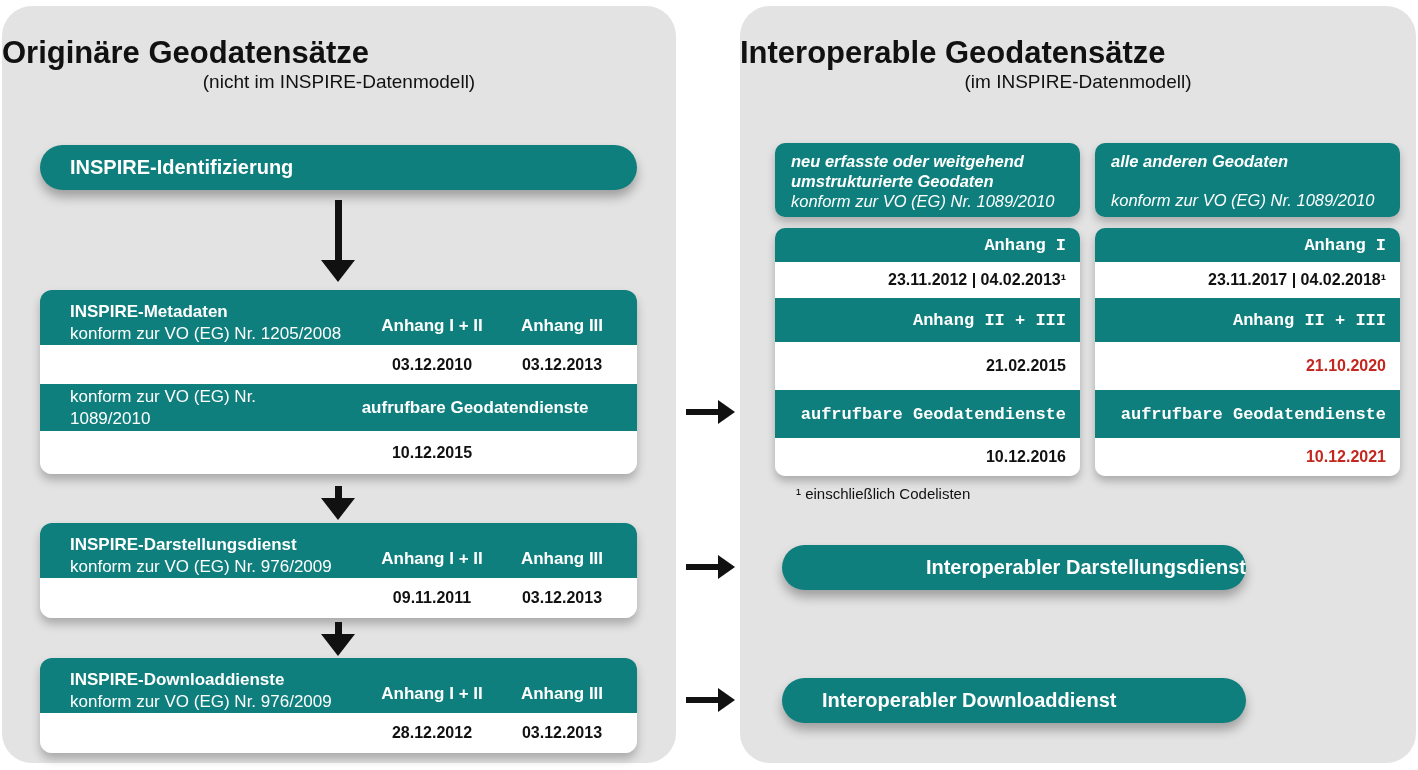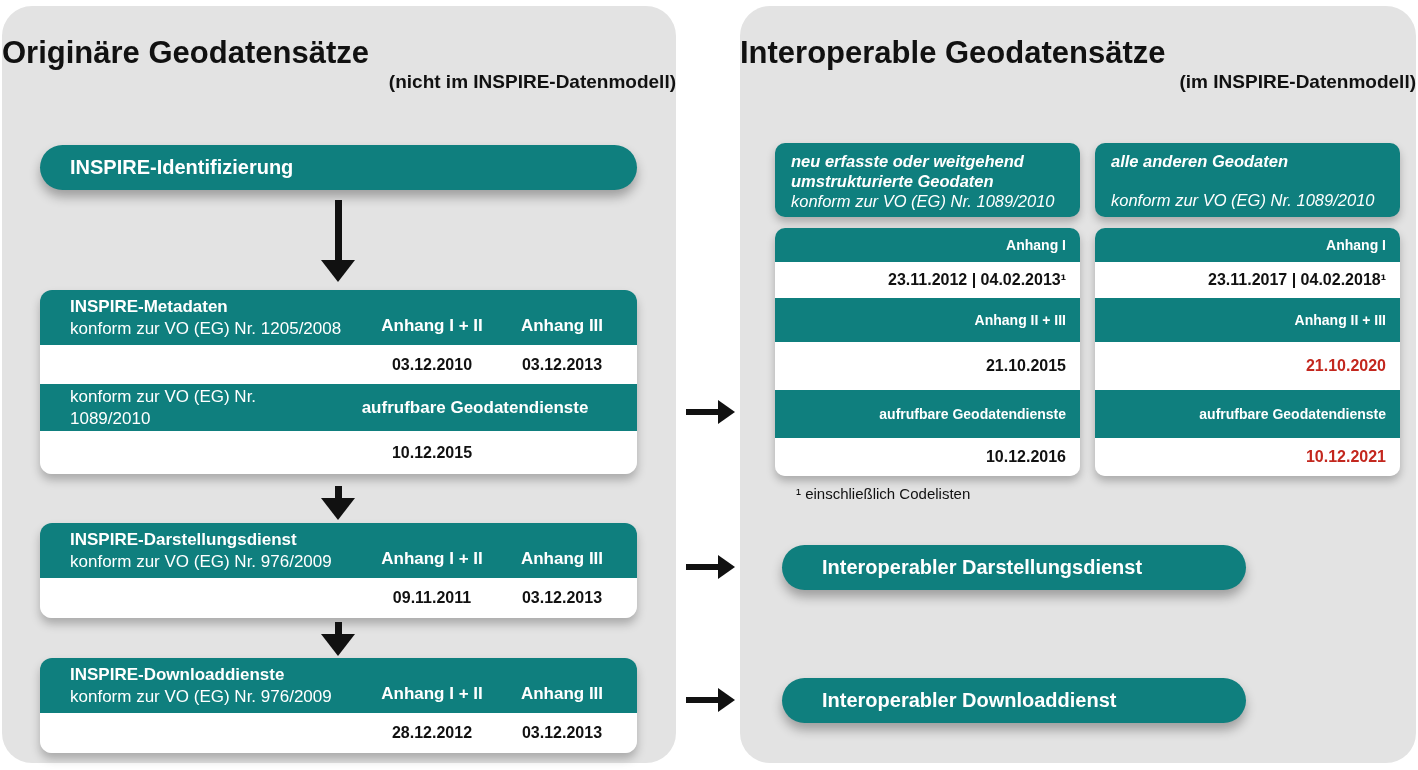--- a/index.html
+++ b/index.html
@@ -14,28 +14,28 @@
   .canvas{
     position:relative;width:1418px;height:770px;background:#ffffff;
     font-family:"Liberation Sans","DejaVu Sans",sans-serif;color:var(--text_dark);
     overflow:hidden;
   }
   .panel{position:absolute;top:6px;height:757px;background:var(--panel_bg);border-radius:30px;}
   .panel.left{left:2px;width:674px;}
   .panel.right{left:740px;width:676px;}
 
   .panel-title{margin:0;padding-top:30px;text-align:left;font-size:31px;font-weight:bold;line-height:34px;}
-  .panel-sub{margin:0;text-align:right;font-size:19px;font-weight:bold;line-height:23px;}
+  .panel-sub{margin:0;text-align:center;font-size:19px;font-weight:normal;line-height:23px;}
 
   
   .pill{position:absolute;height:45px;border-radius:23px;background:var(--teal);color:#fff;
         display:flex;align-items:center;font-weight:bold;font-size:20px;
         box-shadow:0 7px 11px rgba(0,0,0,0.30);}
   .pill.ident{left:38px;top:139px;width:597px;padding-left:30px;}
-  .pill.svc1{left:42px;top:539px;width:464px;padding-left:40px;}
+  .pill.svc1{left:42px;top:539px;width:464px;padding-left:40px;justify-content:flex-end;}
   .pill.svc2{left:42px;top:672px;width:464px;padding-left:40px;}
 
   
   .arrow-down{position:absolute;display:flex;flex-direction:column;align-items:center;width:34px;}
   .arrow-down .stem{width:7px;background:var(--arrow_black);}
   .arrow-down .head{width:0;height:0;border-left:17px solid transparent;border-right:17px solid transparent;border-top:22px solid var(--arrow_black);}
   #ad1{left:319px;top:194px;} #ad1 .stem{height:60px;}
   #ad2{left:319px;top:480px;} #ad2 .stem{height:12px;}
   #ad3{left:319px;top:616px;} #ad3 .stem{height:12px;}
 
@@ -45,42 +45,42 @@
   .gap-arrow .head{width:0;height:0;border-top:12px solid transparent;border-bottom:12px solid transparent;border-left:17px solid var(--arrow_black);}
   #ga1{left:686px;top:400px;} #ga2{left:686px;top:555px;} #ga3{left:686px;top:688px;}
 
   
   .block{position:absolute;left:38px;width:597px;border-radius:12px;overflow:hidden;
          box-shadow:0 6px 10px rgba(0,0,0,0.25);}
   #block-metadata{top:284px;}
   #block-darstellung{top:517px;}
   #block-download{top:652px;}
   .trow{background:var(--teal);color:#fff;display:flex;}
-  .trow.hdr{height:55px;align-items:center;}
+  .trow.hdr{height:55px;align-items:flex-end;}
   .hleft{flex:1;padding-left:30px;font-size:17px;line-height:22px;}
   .btitle{font-weight:bold;}
   .colcell{width:130px;text-align:center;flex:none;}
   .c2{margin-right:10px;}
   .trow.hdr .colcell{align-self:flex-end;padding-bottom:9px;font-weight:bold;font-size:17px;}
   .wrow{background:#fff;color:var(--text_dark);display:flex;align-items:center;font-weight:bold;font-size:16px;}
   .wrow.w45{height:39px;} .wrow.w43{height:43px;} .wrow.w40{height:40px;}
   .trow.svc-row{height:47px;align-items:center;font-size:17px;}
   .svccell{width:270px;margin-right:27px;text-align:center;font-weight:bold;flex:none;}
 
   
   .rcol{position:absolute;top:137px;width:305px;}
   #rcol-0{left:35px;} #rcol-1{left:355px;}
   .hdrbox{height:74px;background:var(--teal);border-radius:10px;color:#fff;padding:8px 16px 7px 16px;
           display:flex;flex-direction:column;font-size:16.5px;line-height:20px;
           box-shadow:0 5px 9px rgba(0,0,0,0.25);font-style:italic;}
   .hdrline{font-weight:bold;}
   .hdrnote{margin-top:auto;font-weight:normal;}
   .rstack{margin-top:11px;border-radius:10px;overflow:hidden;box-shadow:0 5px 9px rgba(0,0,0,0.25);}
   .rrow-t{background:var(--teal);color:#fff;display:flex;align-items:center;justify-content:flex-end;
-          padding-right:14px;font-weight:bold;font-size:14px;}
+          padding-right:14px;font-weight:bold;font-size:17px;font-family:Liberation Mono, monospace;}
   .rrow-w{background:#fff;color:var(--text_dark);display:flex;align-items:center;justify-content:flex-end;
           padding-right:14px;font-weight:bold;font-size:16px;}
   .h34{height:34px;} .h36{height:36px;} .h44{height:44px;} .h48{height:48px;} .h38{height:38px;}
   .red{color:var(--highlight_red);}
 
   .footnote{position:absolute;left:56px;top:479px;font-size:15px;}
 </style>
 </head>
 <body>
 
@@ -187,21 +187,21 @@
     <div class="rcol" id="rcol-0">
       <div class="hdrbox">
         <div class="hdrline">neu erfasste oder weitgehend</div>
         <div class="hdrline">umstrukturierte Geodaten</div>
         <div class="hdrnote">konform zur VO (EG) Nr. 1089/2010</div>
       </div>
       <div class="rstack">
         <div class="rrow-t h34">Anhang I</div>
         <div class="rrow-w h36">23.11.2012 | 04.02.2013¹</div>
         <div class="rrow-t h44">Anhang II + III</div>
-        <div class="rrow-w h48">21.10.2015</div>
+        <div class="rrow-w h48">21.02.2015</div>
         <div class="rrow-t h48">aufrufbare Geodatendienste</div>
         <div class="rrow-w h38">10.12.2016</div>
       </div>
     </div>
 
     <div class="rcol" id="rcol-1">
       <div class="hdrbox">
         <div class="hdrline">alle anderen Geodaten</div>
         <div class="hdrnote">konform zur VO (EG) Nr. 1089/2010</div>
       </div>

